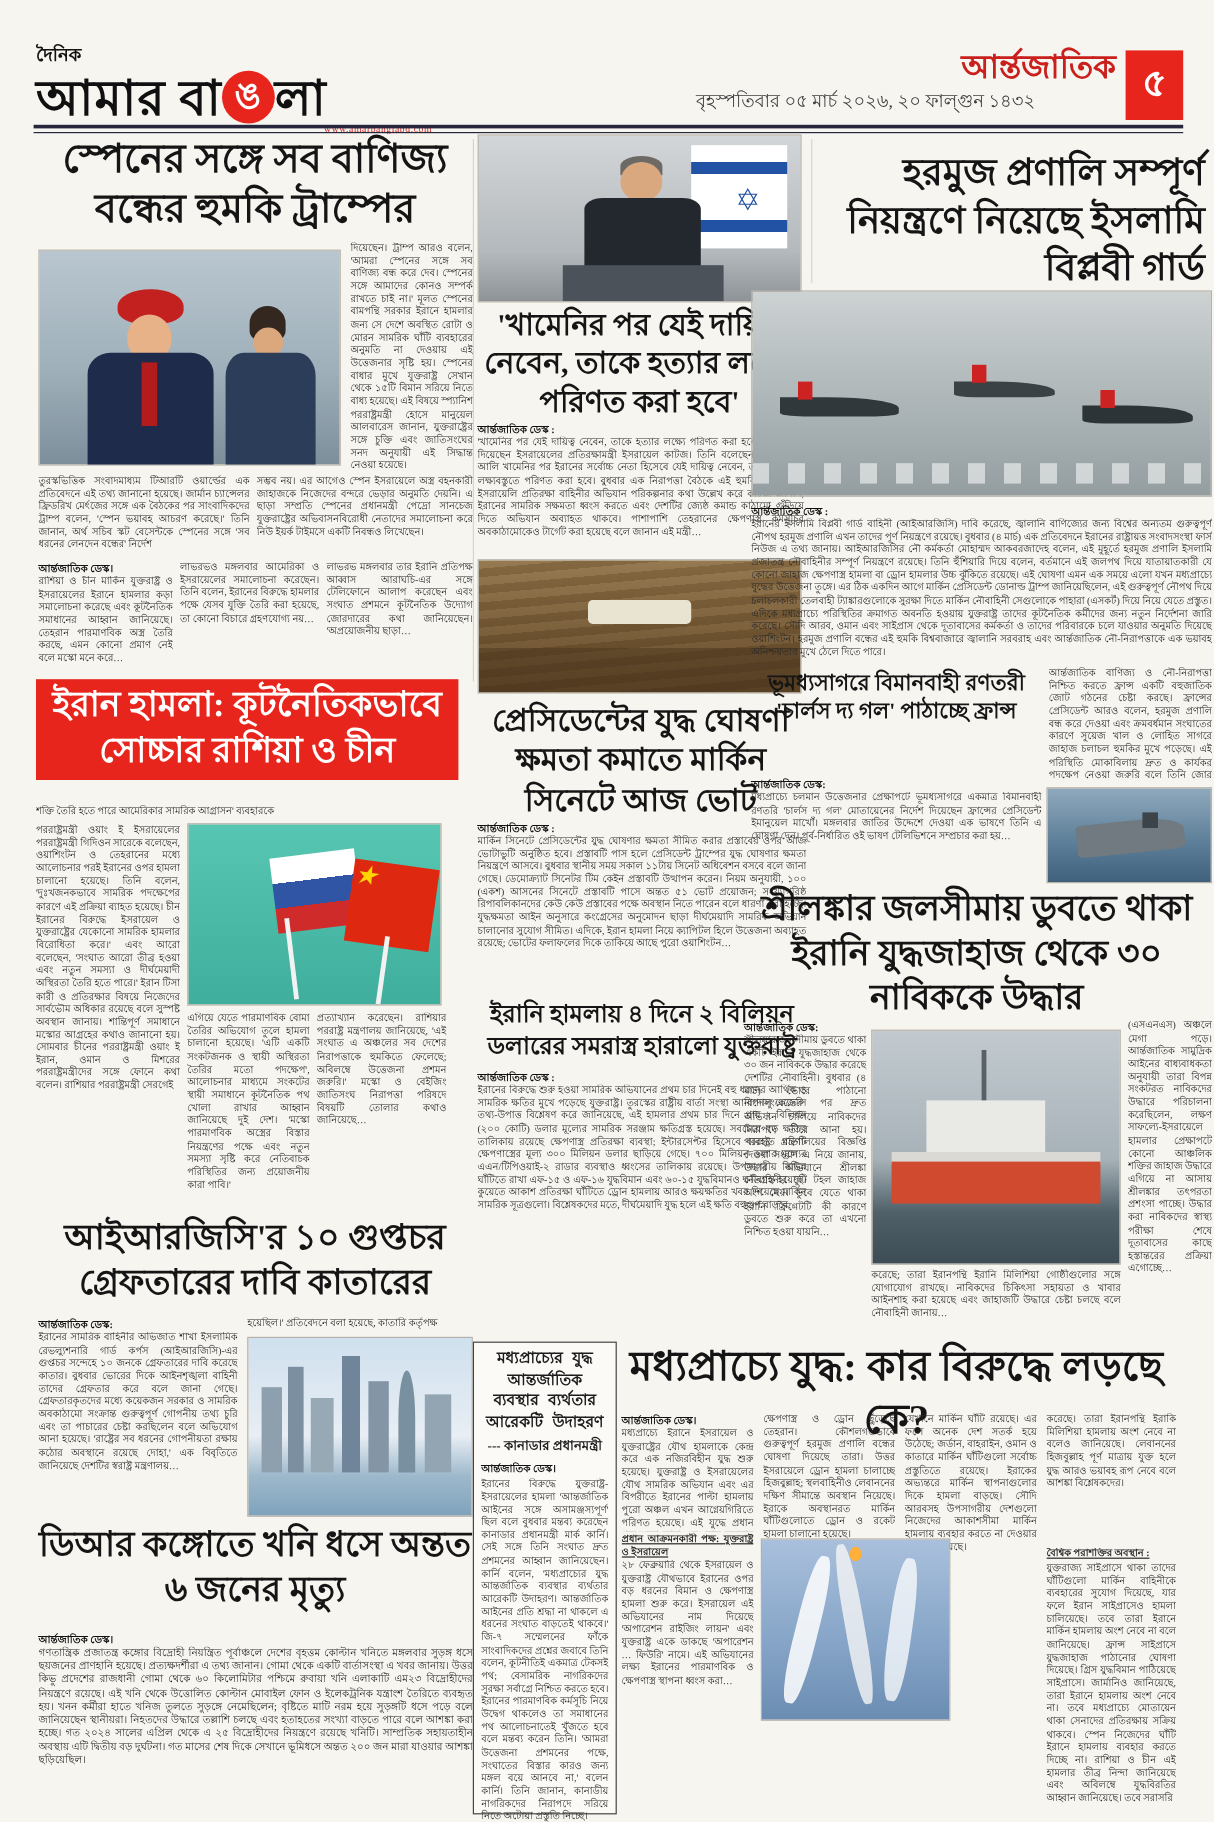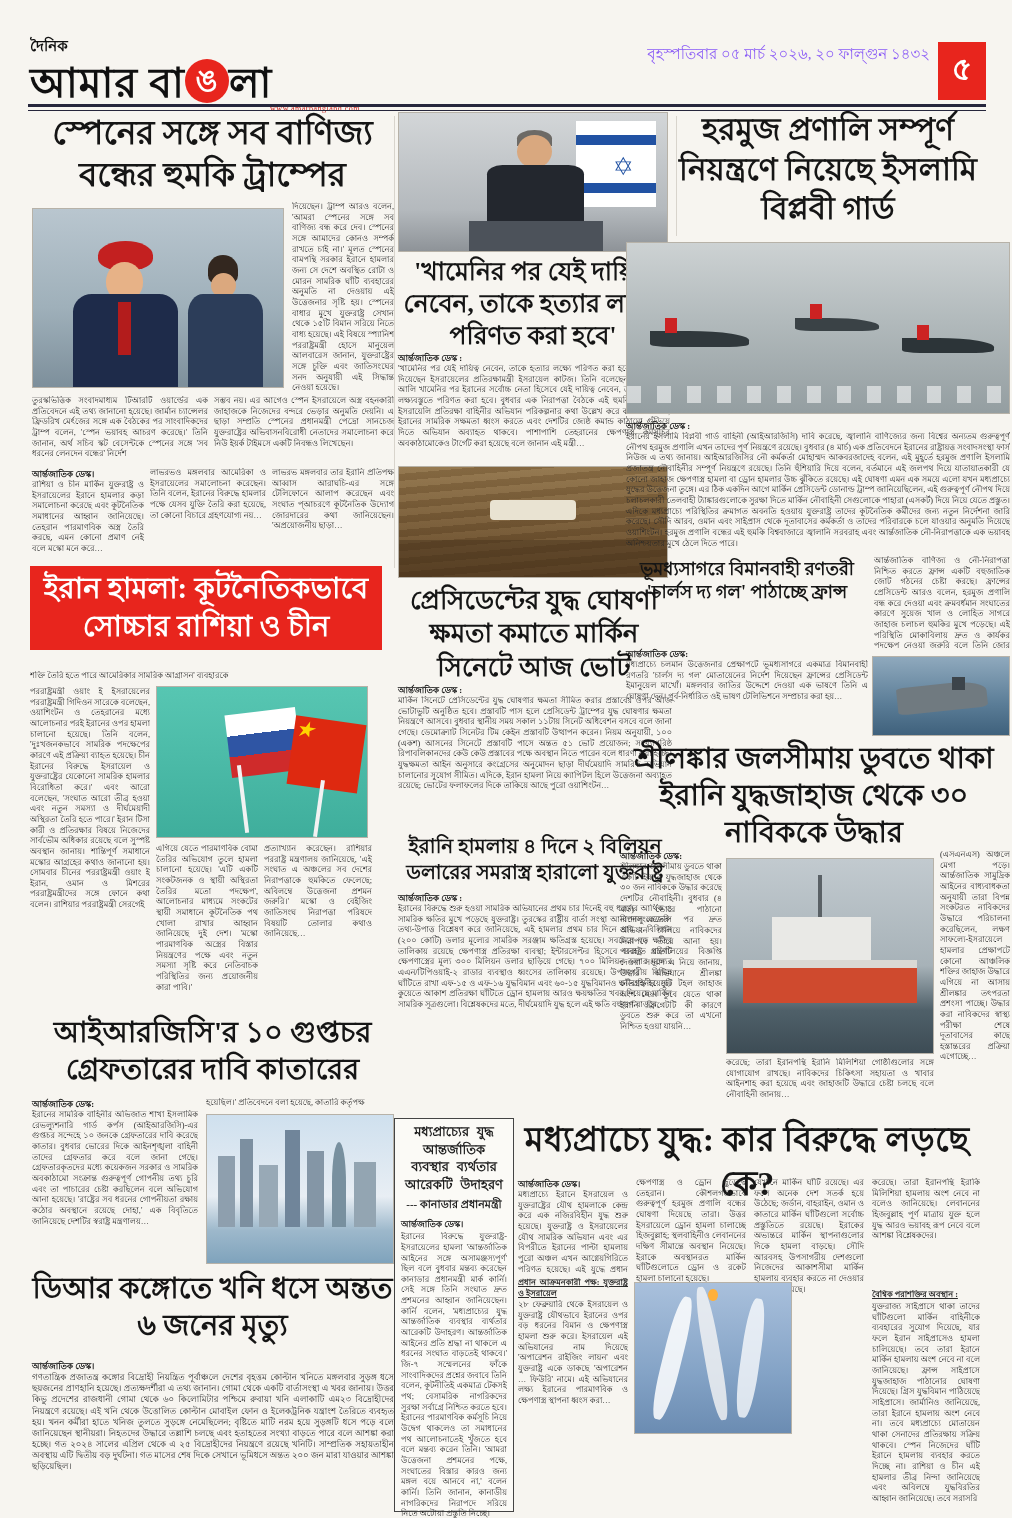--- a/index.html
+++ b/index.html
@@ -6,21 +6,21 @@
   body{width:1012px;height:1518px;position:relative;background:#f7f5f0;
        font-family:"Liberation Serif","DejaVu Serif",serif;color:#1c1c1c;overflow:hidden;}
   .abs{position:absolute;}
   
   .daily{font-size:15px;font-weight:bold;color:#111;}
   .mast-title{font-size:41px;font-weight:bold;color:#101010;letter-spacing:1px;line-height:1;}
   .accent-letter{display:inline-block;background:#e8251d;color:#fff;border-radius:50%;
       width:44px;height:44px;line-height:44px;text-align:center;font-size:30px;vertical-align:6px;}
   .site{font-size:8px;color:#c9201d;letter-spacing:.5px;}
   .section-label{font-size:27px;font-weight:bold;color:#c9201d;text-align:right;line-height:1.1;}
-  .date-line{font-size:15px;color:#8b5cf6;text-align:right;}
+  .date-line{font-size:15px;color:#404040;}
   .pagenum{background:#e8251d;color:#fff;font-size:32px;font-weight:bold;
       display:flex;align-items:center;justify-content:center;}
   .rule{border-top:3px solid #26263c;border-bottom:1px solid #26263c;height:3px;}
   .vdiv{width:1px;background:#d8d4cc;}
   
   .hl{font-weight:bold;text-align:center;color:#151515;line-height:1.28;}
   .hl-34{font-size:33px;} .hl-32{font-size:31px;} .hl-30{font-size:29px;}
   .hl-27{font-size:26px;} .hl-26{font-size:25px;} .hl-21{font-size:20px;}
   .hl-19{font-size:18px;} .hl-36{font-size:34px;}
   .redbox{background:#e8251d;color:#fff;display:flex;align-items:center;justify-content:center;
@@ -99,20 +99,21 @@
 </style>
 </head>
 <body>
 
 <div class="abs" style="left:30px;top:34px;width:340px;height:72px;">
   <div class="daily">দৈনিক</div>
   <div class="mast-title"><span>আমার বা</span><span class="accent-letter">ঙ</span><span>লা</span></div>
   <div class="site" style="text-align:right;width:330px;">www.amarbanglabd.com</div>
 </div>
 <div class="abs" style="left:580px;top:42px;width:350px;height:60px;">
+  <div class="section-label">আর্ন্তজাতিক</div>
   <div class="date-line">বৃহস্পতিবার ০৫ মার্চ ২০২৬, ২০ ফাল্গুন ১৪৩২</div>
 </div>
 <div class="abs pagenum" style="left:938px;top:42px;width:48px;height:58px;">৫</div>
 <div class="abs rule" style="left:28px;top:104px;width:958px;"></div>
 
 <div class="abs vdiv" style="left:394px;top:116px;height:452px;"></div>
 <div class="abs vdiv" style="left:676px;top:116px;height:120px;"></div>
 
 <div class="abs hl hl-34" style="left:30px;top:112px;width:365px;">স্পেনের সঙ্গে সব বাণিজ্য বন্ধের হুমকি ট্রাম্পের</div>
 <div class="abs photo ph-trump" style="left:32px;top:208px;width:252px;height:180px;">
@@ -124,21 +125,21 @@
     <i class="man2f"></i>
     <i class="man2s"></i>
 </div>
 <div class="abs tx" style="left:292px;top:202px;width:102px;height:188px;">দিয়েছেন। ট্রাম্প আরও বলেন, 'আমরা স্পেনের সঙ্গে সব বাণিজ্য বন্ধ করে দেব। স্পেনের সঙ্গে আমাদের কোনও সম্পর্ক রাখতে চাই না।' মূলত স্পেনের বামপন্থি সরকার ইরানে হামলার জন্য সে দেশে অবস্থিত রোটা ও মোরন সামরিক ঘাঁটি ব্যবহারের অনুমতি না দেওয়ায় এই উত্তেজনার সৃষ্টি হয়। স্পেনের বাধার মুখে যুক্তরাষ্ট্র সেখান থেকে ১৫টি বিমান সরিয়ে নিতে বাধ্য হয়েছে। এই বিষয়ে স্প্যানিশ পররাষ্ট্রমন্ত্রী হোসে মানুয়েল আলবারেস জানান, যুক্তরাষ্ট্রের সঙ্গে চুক্তি এবং জাতিসংঘের সনদ অনুযায়ী এই সিদ্ধান্ত নেওয়া হয়েছে।</div>
 <div class="abs tx" style="left:32px;top:396px;width:176px;height:68px;">তুরস্কভিত্তিক সংবাদমাধ্যম টিআরটি ওয়ার্ল্ডের এক প্রতিবেদনে এই তথ্য জানানো হয়েছে। জার্মান চ্যান্সেলর ফ্রিডরিখ মের্ৎজের সঙ্গে এক বৈঠকের পর সাংবাদিকদের ট্রাম্প বলেন, 'স্পেন ভয়াবহ আচরণ করেছে।' তিনি জানান, অর্থ সচিব স্কট বেসেন্টকে স্পেনের সঙ্গে 'সব ধরনের লেনদেন বন্ধের' নির্দেশ</div>
 <div class="abs tx" style="left:214px;top:396px;width:180px;height:68px;">সম্ভব নয়। এর আগেও স্পেন ইসরায়েলে অস্ত্র বহনকারী জাহাজকে নিজেদের বন্দরে ভেড়ার অনুমতি দেয়নি। এ ছাড়া সম্প্রতি স্পেনের প্রধানমন্ত্রী পেদ্রো সানচেজ যুক্তরাষ্ট্রের অভিবাসনবিরোধী নেতাদের সমালোচনা করে নিউ ইয়র্ক টাইমসে একটি নিবন্ধও লিখেছেন।</div>
 
 <div class="abs by" style="left:32px;top:468px;width:120px;">আর্ন্তজাতিক ডেস্ক।</div>
 <div class="abs tx" style="left:32px;top:480px;width:112px;height:94px;">রাশিয়া ও চীন মার্কিন যুক্তরাষ্ট্র ও ইসরায়েলের ইরানে হামলার কড়া সমালোচনা করেছে এবং কূটনৈতিক সমাধানের আহ্বান জানিয়েছে। তেহরান পারমাণবিক অস্ত্র তৈরি করছে, এমন কোনো প্রমাণ নেই বলে মস্কো মনে করে…</div>
 <div class="abs tx" style="left:150px;top:468px;width:116px;height:106px;">লাভরভও মঙ্গলবার আমেরিকা ও ইসরায়েলের সমালোচনা করেছেন। তিনি বলেন, ইরানের বিরুদ্ধে হামলার পক্ষে যেসব যুক্তি তৈরি করা হয়েছে, তা কোনো বিচারে গ্রহণযোগ্য নয়…</div>
-<div class="abs tx" style="left:272px;top:468px;width:122px;height:106px;">লাভরভ মঙ্গলবার তার ইরানি প্রতিপক্ষ আব্বাস আরাঘচি-এর সঙ্গে টেলিফোনে আলাপ করেছেন এবং সংঘাত প্আচরণে কূটনৈতিক উদ্যোগ জোরদারের কথা জানিয়েছেন। 'অপ্রয়োজনীয় ছাড়া…</div>
+<div class="abs tx" style="left:272px;top:468px;width:122px;height:106px;">লাভরভ মঙ্গলবার তার ইরানি প্রতিপক্ষ আব্বাস আরাঘচি-এর সঙ্গে টেলিফোনে আলাপ করেছেন এবং সংঘাত প্রশমনে কূটনৈতিক উদ্যোগ জোরদারের কথা জানিয়েছেন। 'অপ্রয়োজনীয় ছাড়া…</div>
 
 <div class="abs redbox" style="left:30px;top:566px;width:340px;height:84px;padding:0 6px;">ইরান হামলা: কূটনৈতিকভাবে সোচ্চার রাশিয়া ও চীন</div>
 <div class="abs tx" style="left:30px;top:671px;width:345px;height:13px;white-space:nowrap;">শক্তি তৈরি হতে পারে আমেরিকার সামরিক আগ্রাসন' ব্যবহারকে</div>
 <div class="abs tx" style="left:30px;top:687px;width:120px;height:326px;">পররাষ্ট্রমন্ত্রী ওয়াং ই ইসরায়েলের পররাষ্ট্রমন্ত্রী গিদিওন সারেকে বলেছেন, ওয়াশিংটন ও তেহরানের মধ্যে আলোচনার পরই ইরানের ওপর হামলা চালানো হয়েছে। তিনি বলেন, 'দুঃখজনকভাবে সামরিক পদক্ষেপের কারণে এই প্রক্রিয়া ব্যাহত হয়েছে। চীন ইরানের বিরুদ্ধে ইসরায়েল ও যুক্তরাষ্ট্রের যেকোনো সামরিক হামলার বিরোধিতা করে।' এবং আরো বলেছেন, 'সংঘাত আরো তীব্র হওয়া এবং নতুন সমস্যা ও দীর্ঘমেয়াদী অস্থিরতা তৈরি হতে পারে।' ইরান টিসা কারী ও প্রতিরক্ষার বিষয়ে নিজেদের সার্বভৌম অধিকার রয়েছে বলে সুস্পষ্ট অবস্থান জানায়। শান্তিপূর্ণ সমাধানে মস্কোর আগ্রহের কথাও জানানো হয়। সোমবার চীনের পররাষ্ট্রমন্ত্রী ওয়াং ই ইরান, ওমান ও মিশরের পররাষ্ট্রমন্ত্রীদের সঙ্গে ফোনে কথা বলেন। রাশিয়ার পররাষ্ট্রমন্ত্রী সেরগেই</div>
 <div class="abs photo ph-flags" style="left:156px;top:686px;width:212px;height:152px;">
   <i class="ru"></i>
   <i class="cn">★</i>
   <i class="pole1"></i>
     <i class="pole2"></i>
 </div>
@@ -204,21 +205,21 @@
 <div class="abs tx" style="left:872px;top:1178px;width:108px;height:110px;">করেছে। তারা ইরানপন্থি ইরাকি মিলিশিয়া হামলায় অংশ নেবে না বলেও জানিয়েছে। লেবাননের হিজবুল্লাহ পূর্ণ মাত্রায় যুক্ত হলে যুদ্ধ আরও ভয়াবহ রূপ নেবে বলে আশঙ্কা বিশ্লেষকদের।</div>
 <div class="abs tx tx-b" style="left:872px;top:1290px;width:108px;height:12px;">বৈশ্বিক পরাশক্তির অবস্থান :</div>
 <div class="abs tx" style="left:872px;top:1302px;width:108px;height:208px;">যুক্তরাজ্য সাইপ্রাসে থাকা তাদের ঘাঁটিগুলো মার্কিন বাহিনীকে ব্যবহারের সুযোগ দিয়েছে, যার ফলে ইরান সাইপ্রাসেও হামলা চালিয়েছে। তবে তারা ইরানে মার্কিন হামলায় অংশ নেবে না বলে জানিয়েছে। ফ্রান্স সাইপ্রাসে যুদ্ধজাহাজ পাঠানোর ঘোষণা দিয়েছে। গ্রিস যুদ্ধবিমান পাঠিয়েছে সাইপ্রাসে। জার্মানিও জানিয়েছে, তারা ইরানে হামলায় অংশ নেবে না। তবে মধ্যপ্রাচ্যে মোতায়েন থাকা সেনাদের প্রতিরক্ষায় সক্রিয় থাকবে। স্পেন নিজেদের ঘাঁটি ইরানে হামলায় ব্যবহার করতে দিচ্ছে না। রাশিয়া ও চীন এই হামলার তীব্র নিন্দা জানিয়েছে এবং অবিলম্বে যুদ্ধবিরতির আহ্বান জানিয়েছে। তবে সরাসরি</div>
 <div class="abs photo ph-missile" style="left:634px;top:1282px;width:158px;height:152px;z-index:3;">
   <i class="smoke1"></i>
     <i class="smoke2"></i>
   <i class="smoke3"></i>
     <i class="flame"></i>
 </div>
 
-<div class="abs hl hl-32" style="left:652px;top:110px;width:352px;">হরমুজ প্রণালি সম্পূর্ণ নিয়ন্ত্রণে নিয়েছে ইসলামি বিপ্লবী গার্ড</div>
+<div class="abs hl hl-32" style="left:652px;top:124px;width:352px;text-align:right;">হরমুজ প্রণালি সম্পূর্ণ নিয়ন্ত্রণে নিয়েছে ইসলামি বিপ্লবী গার্ড</div>
 <div class="abs photo ph-boats" style="left:626px;top:242px;width:384px;height:172px;">
   <i class="b1"></i>
     <i class="b2"></i>
     <i class="b3"></i>
   <i class="f1"></i>
     <i class="f2"></i>
     <i class="f3"></i>
   <i class="wake"></i>
 </div>
 <div class="abs by" style="left:626px;top:420px;width:160px;">আর্ন্তজাতিক ডেস্ক :</div>

